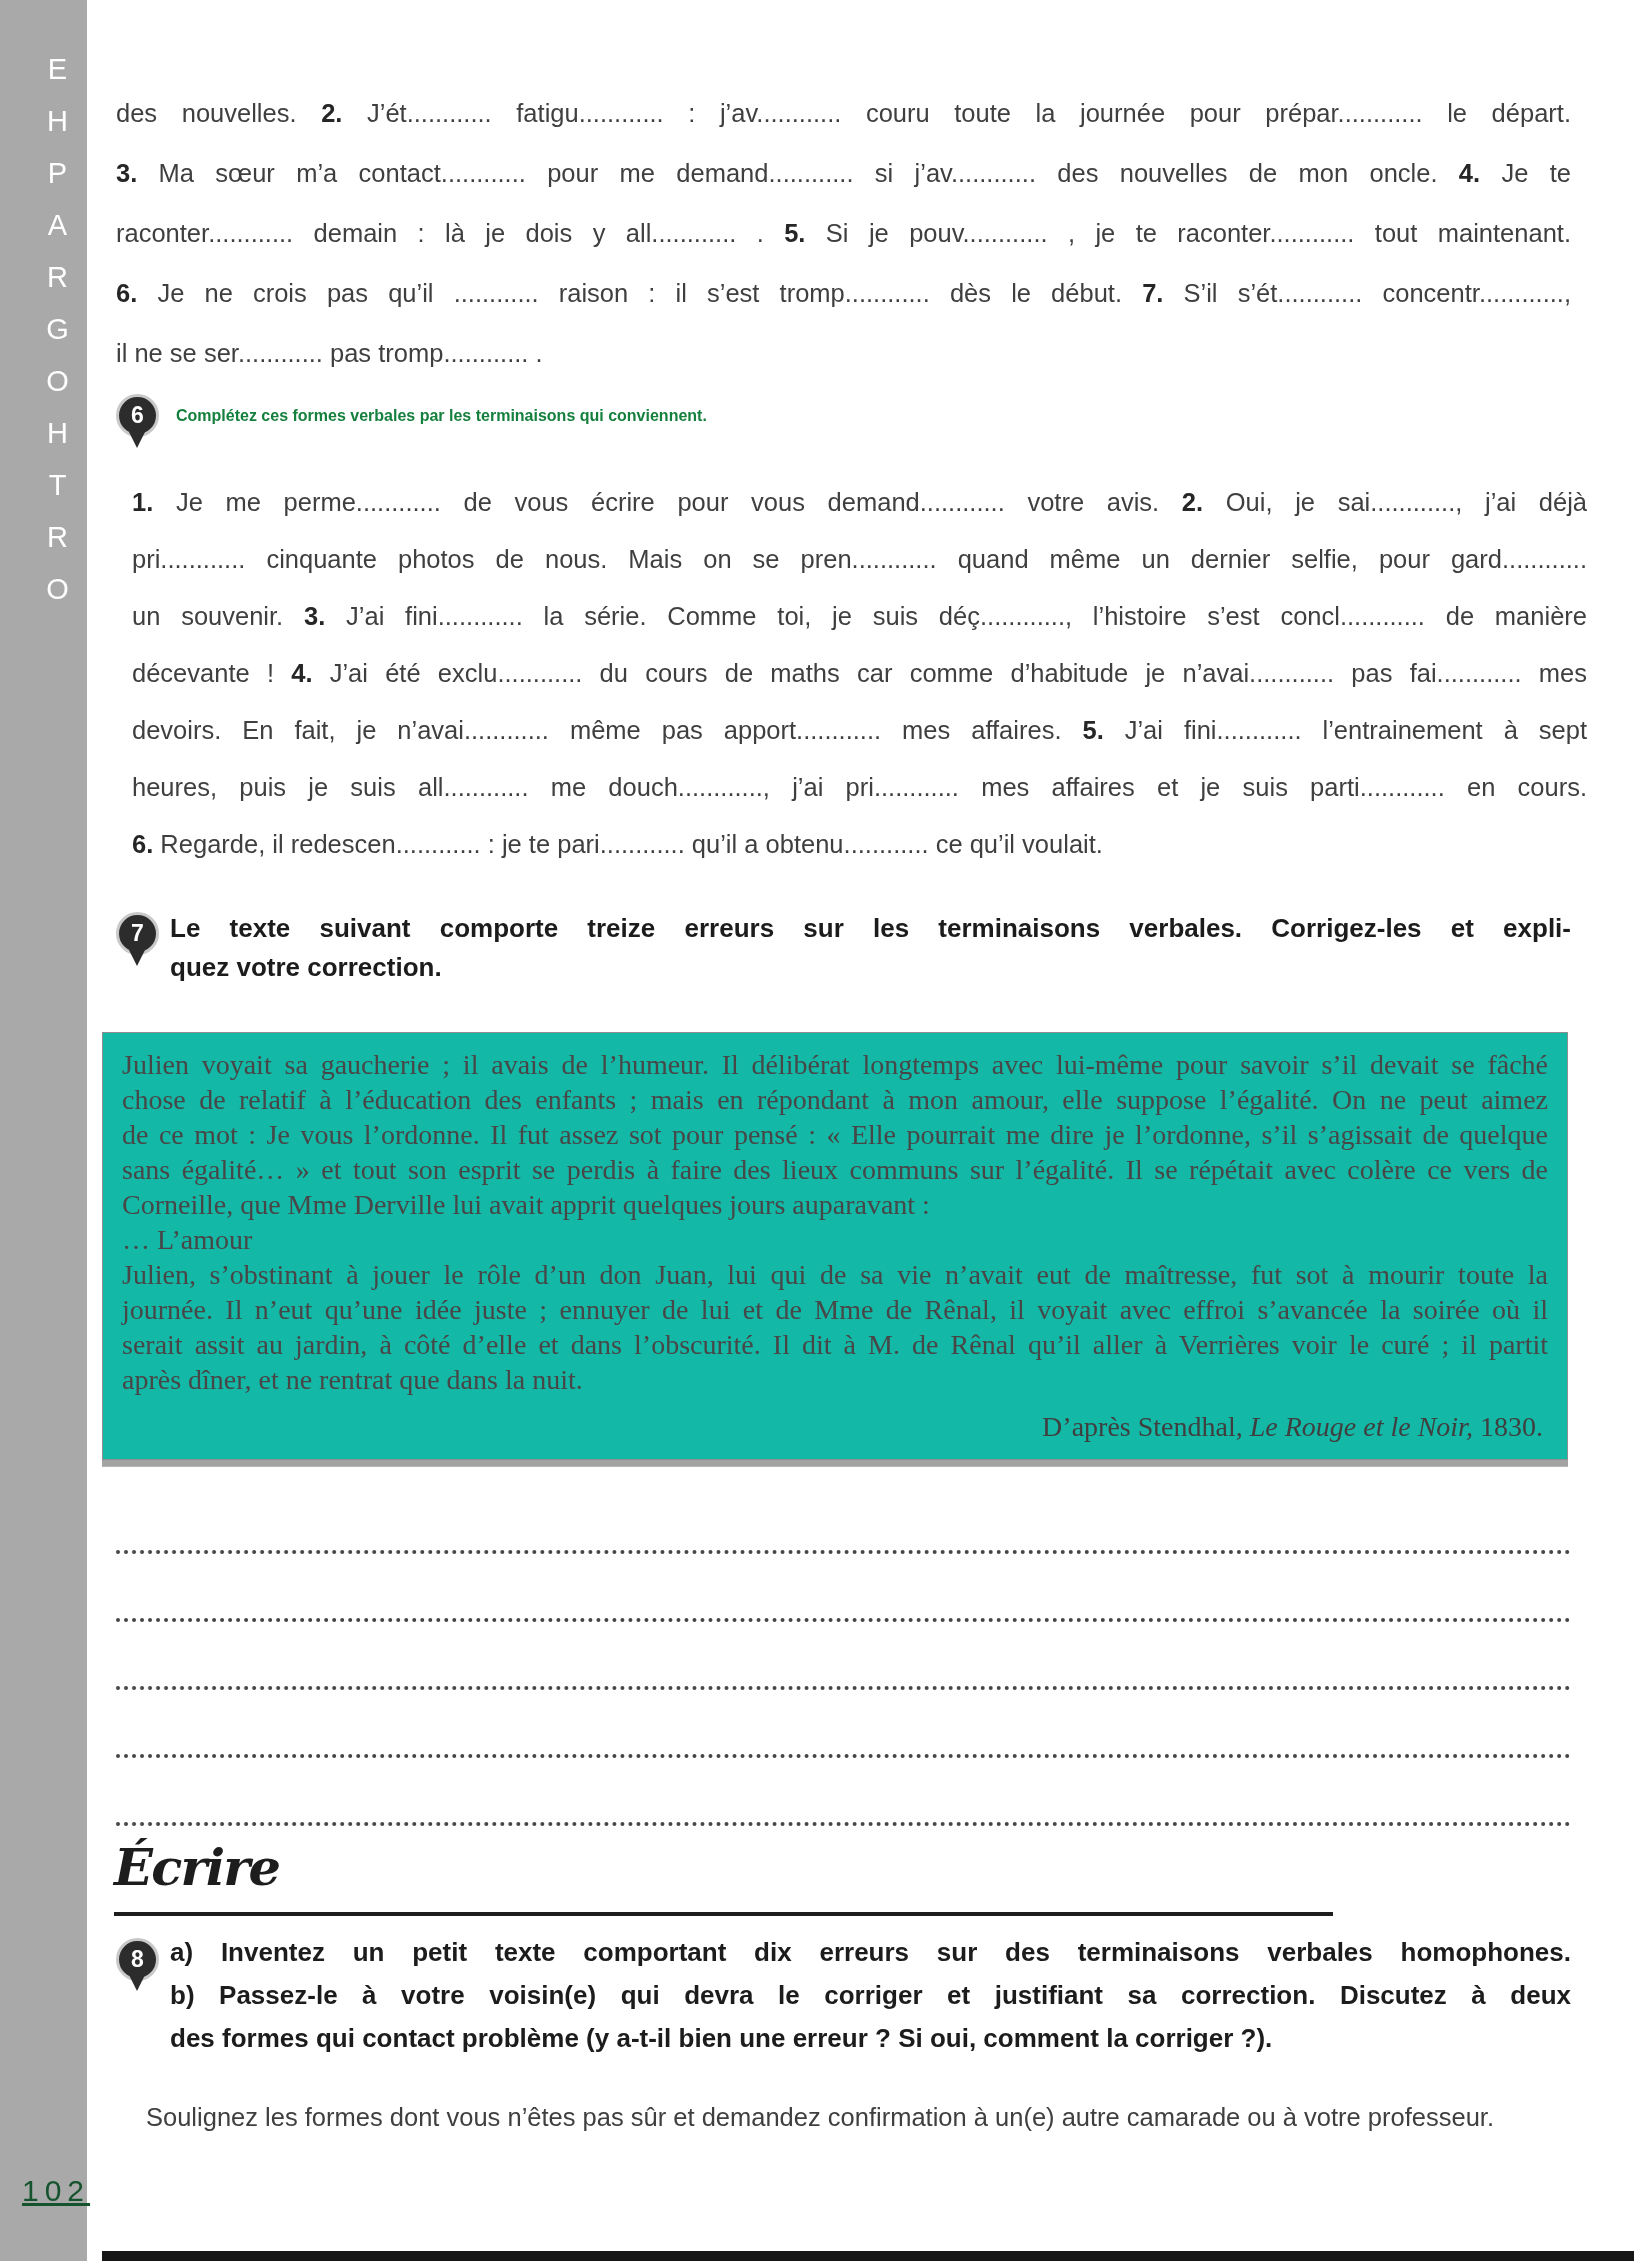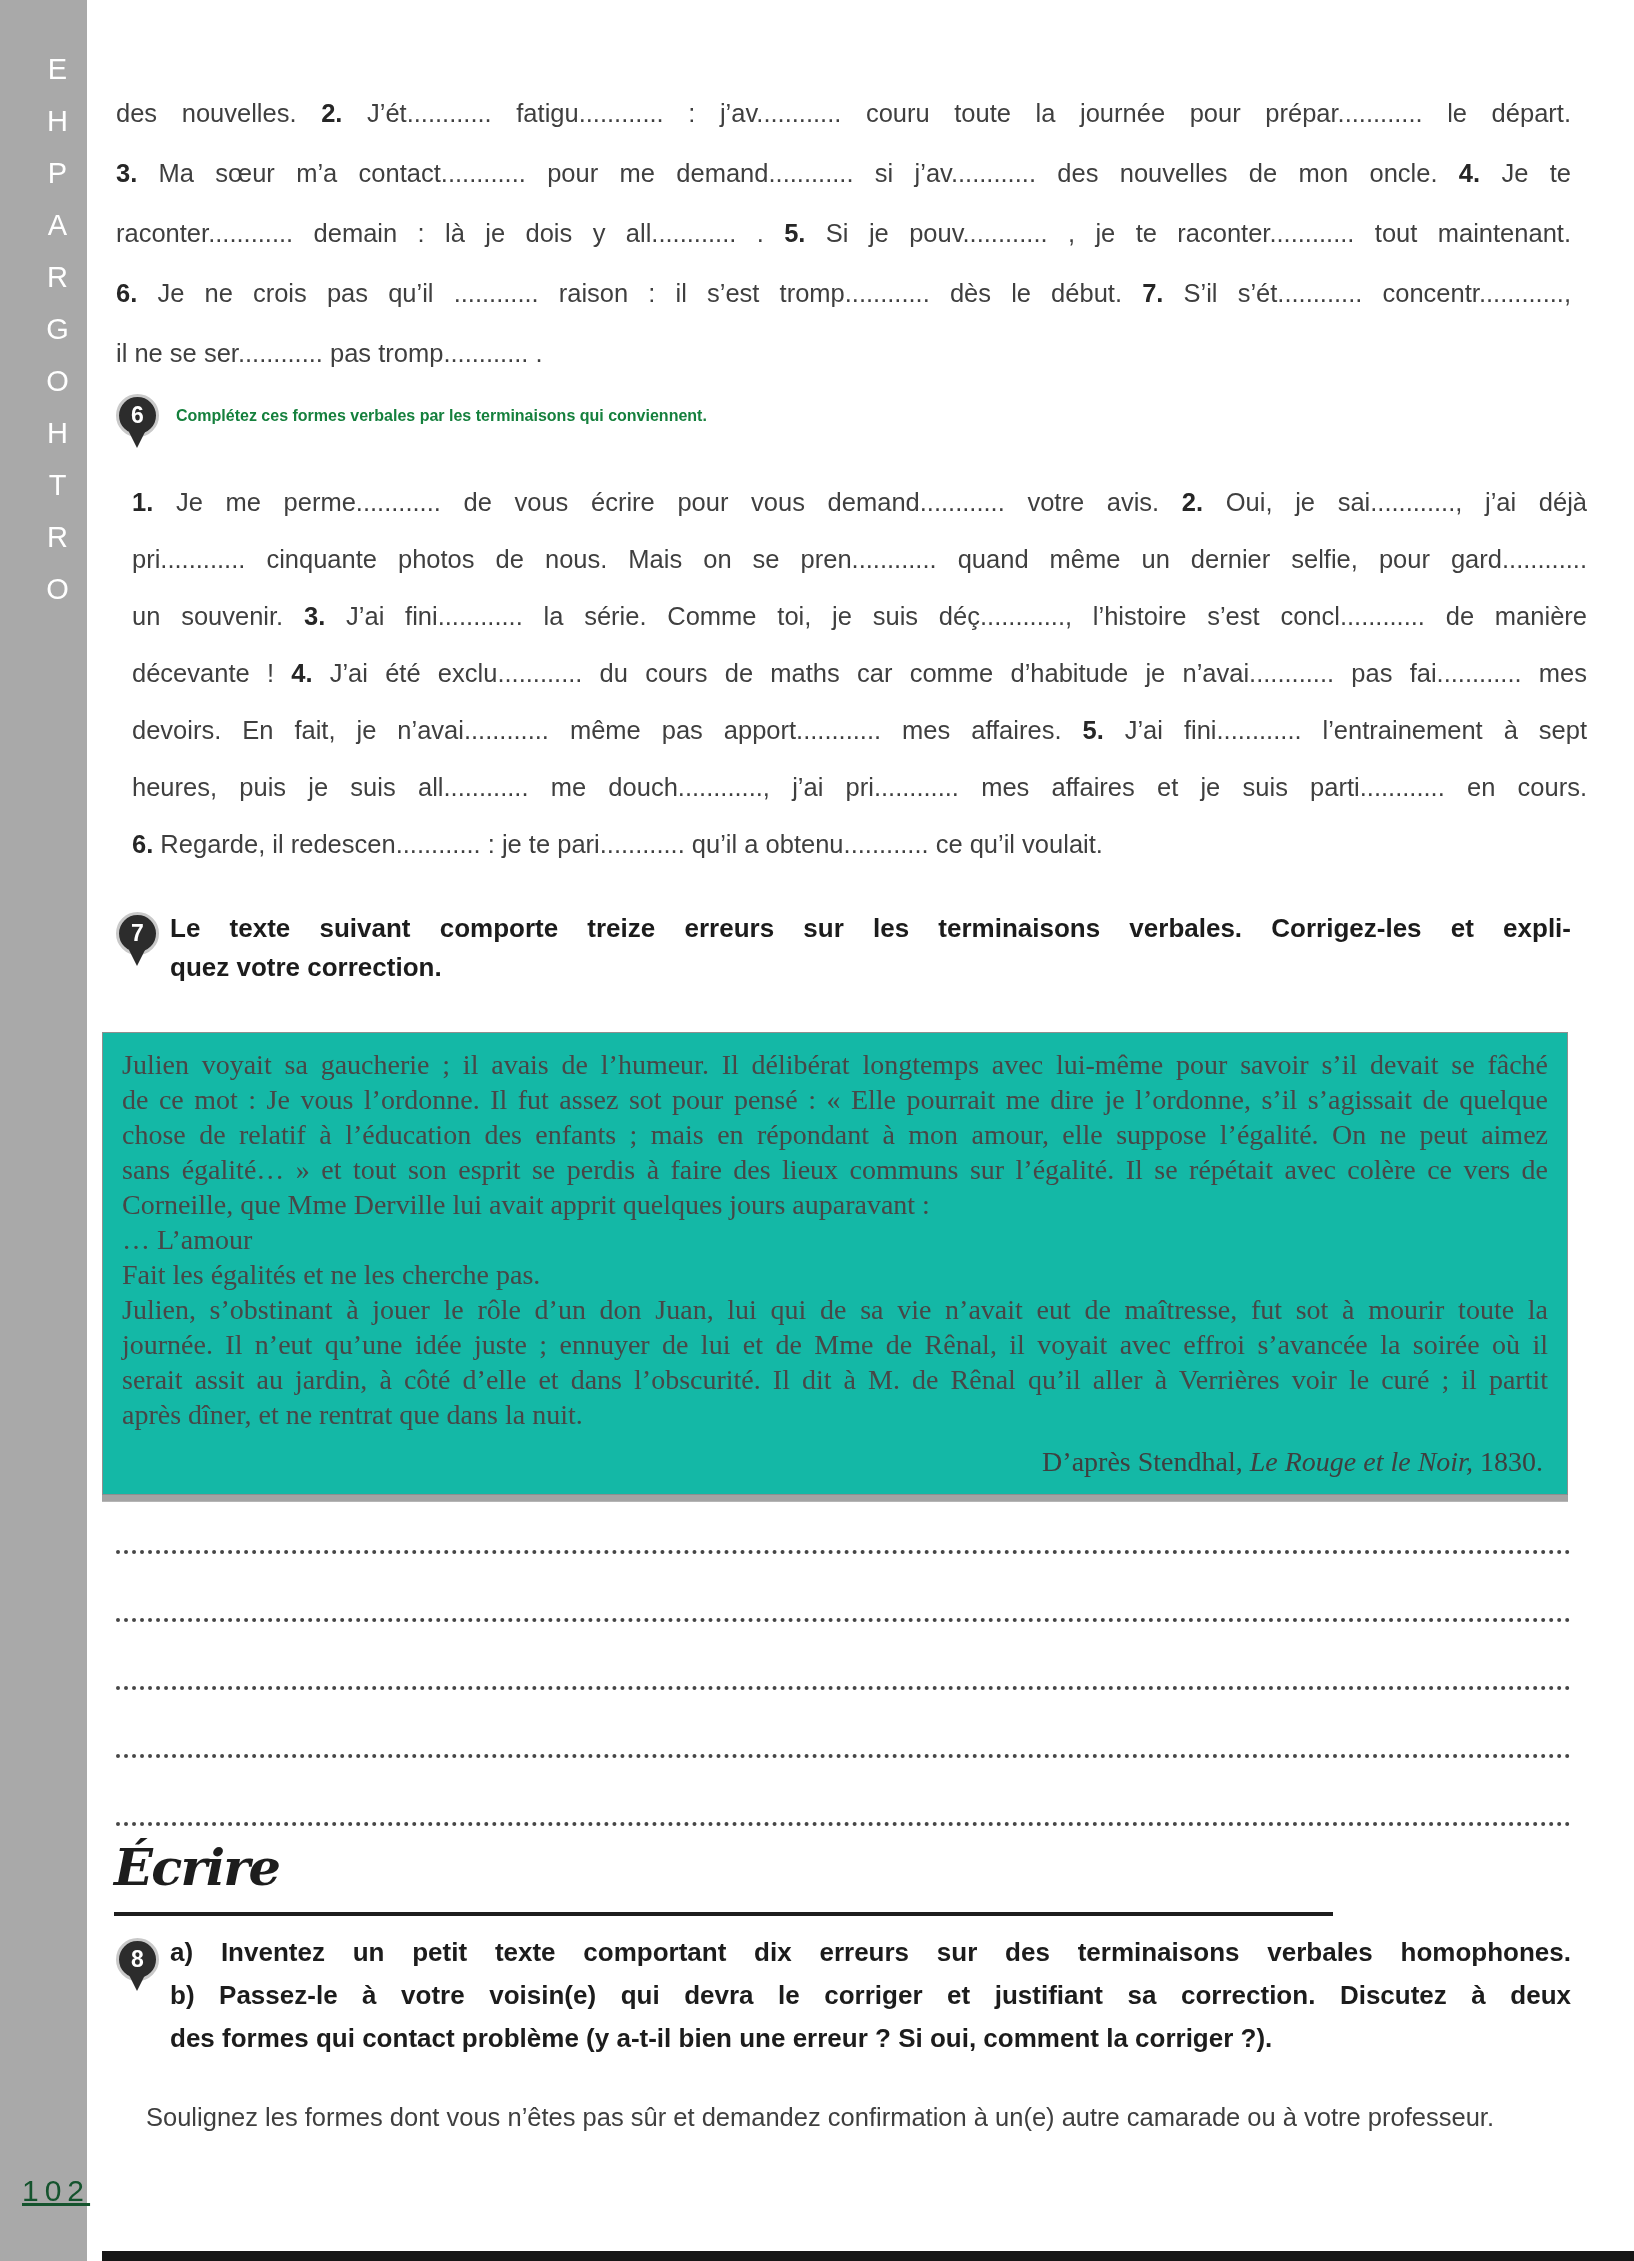--- a/index.html
+++ b/index.html
@@ -116,26 +116,25 @@
   </div>
   <div class="ex7-title">
     <div class="t1">Le texte suivant comporte treize erreurs sur les terminaisons verbales. Corrigez-les et expli-</div>
     <div class="t2">quez votre correction.</div>
   </div>
 </div>
 
 <div class="excerpt">
   <div id="excerpt-lines">
       <div class="line j">Julien voyait sa gaucherie ; il avais de l’humeur. Il délibérat longtemps avec lui-même pour savoir s’il devait se fâché</div>
+      <div class="line j">chose de relatif à l’éducation des enfants ; mais en répondant à mon amour, elle suppose l’égalité. On ne peut aimez</div>
       <div class="line j">de ce mot : Je vous l’ordonne. Il fut assez sot pour pensé : « Elle pourrait me dire je l’ordonne, s’il s’agissait de quelque</div>
-      <div class="line j">chose de relatif à l’éducation des enfants ; mais en répondant à mon amour, elle suppose l’égalité. On ne peut aimez</div>
       <div class="line j">sans égalité… » et tout son esprit se perdis à faire des lieux communs sur l’égalité. Il se répétait avec colère ce vers de</div>
       <div class="line">Corneille, que Mme Derville lui avait apprit quelques jours auparavant :</div>
       <div class="line">… L’amour</div>
-      <div class="line">Fait les égalités et ne les cherche pas.</div>
       <div class="line j">Julien, s’obstinant à jouer le rôle d’un don Juan, lui qui de sa vie n’avait eut de maîtresse, fut sot à mourir toute la</div>
       <div class="line j">journée. Il n’eut qu’une idée juste ; ennuyer de lui et de Mme de Rênal, il voyait avec effroi s’avancée la soirée où il</div>
       <div class="line j">serait assit au jardin, à côté d’elle et dans l’obscurité. Il dit à M. de Rênal qu’il aller à Verrières voir le curé ; il partit</div>
       <div class="line">après dîner, et ne rentrat que dans la nuit.</div>
     </div>
   <div class="attr"><span>D’après Stendhal, </span><i>Le Rouge et le Noir,</i><span> 1830.</span></div>
 </div>
 
 <div class="answers" id="answers">
     <div class="ans"></div>

